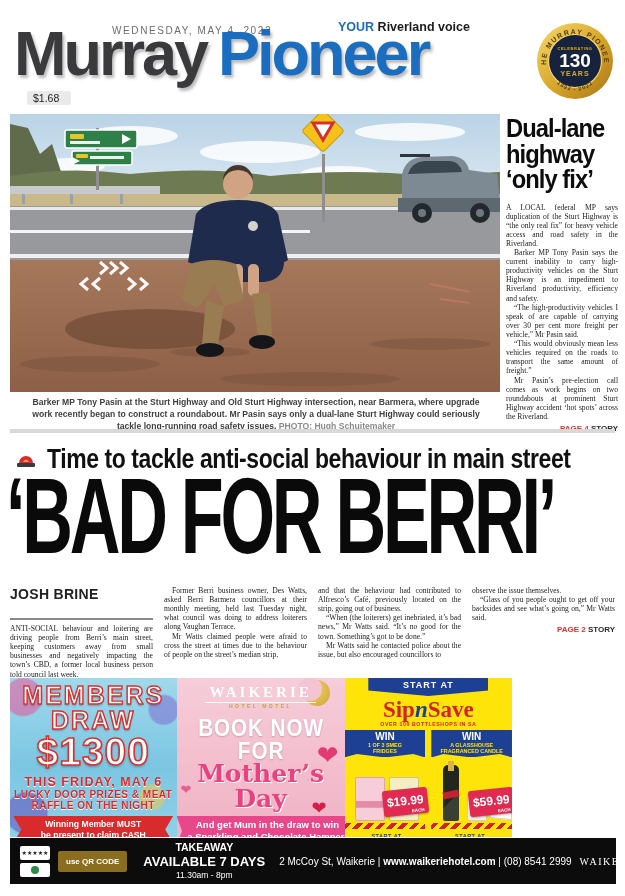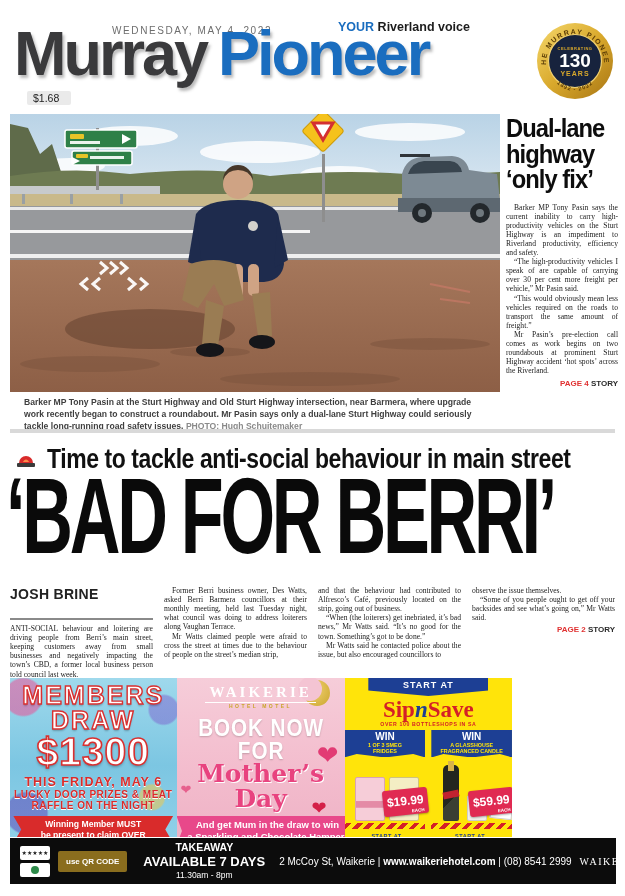--- a/index.html
+++ b/index.html
@@ -15,21 +15,21 @@
   .logo { position:absolute; left:14px; top:22px; white-space:nowrap; font-weight:bold;
           font-size:63px; letter-spacing:-3px; line-height:1;
           text-shadow:2px 3px 3px rgba(60,60,60,.35); }
   .logo .murray { color:#3a3a3c; }
   .logo .pioneer { color:#1a6dbf; margin-left:12px; }
   .price { position:absolute; left:27px; top:91px; background:#eaeaea; color:#222;
            font-size:10.5px; padding:1px 12px 1px 6px; border-radius:2px; }
   .badge { position:absolute; left:536px; top:22px; width:78px; height:78px; }
   
   .photo { position:absolute; left:10px; top:114px; width:490px; height:278px; background:#bdd6e8; }
-  .caption { position:absolute; left:24px; top:396px; width:464px; 
+  .caption { position:absolute; left:24px; top:396px; width:464px; text-align:center;
              font-size:8.6px; font-weight:bold; color:#3f3f3f; line-height:1.4; }
   .caption .credit { color:#8a8a8a; }
   
   .hw { position:absolute; left:506px; top:116px; width:112px; }
   .hw h2 { font-size:25px; line-height:1.02; letter-spacing:-1px; color:#0d0d0d;
            transform:scaleX(.95); transform-origin:0 0; white-space:nowrap; margin-bottom:10px; }
   .serif p { font-family:"Liberation Serif", serif; font-size:7.6px; line-height:1.2;
              text-align:justify; color:#1a1a1a; text-indent:8px; }
   .serif p.ni { text-indent:0; }
   .pageref { font-size:8px; font-weight:bold; color:#2b2b2b; text-align:right; margin-top:3px;
@@ -273,20 +273,21 @@
       <ellipse cx="200" cy="236" rx="14" ry="7" fill="#15161a"></ellipse>
       <ellipse cx="252" cy="228" rx="13" ry="7" fill="#15161a"></ellipse>
     </g>
     <path d="M420 170 l40 8 M430 185 l30 4" stroke="#cf7b6a" stroke-width="2" opacity=".6"></path>
   </svg>
 
   <div class="caption"><span>Barker MP Tony Pasin at the Sturt Highway and Old Sturt Highway intersection, near Barmera, where upgrade work recently began to construct a roundabout. Mr Pasin says only a dual-lane Sturt Highway could seriously tackle long-running road safety issues. </span><span class="credit">PHOTO: Hugh Schuitemaker</span></div>
 
   <div class="hw serif">
     <h2 style="white-space:normal">Dual-lane highway ‘only fix’</h2>
+    <p class="ni">A LOCAL federal MP says duplication of the Sturt Highway is “the only real fix” for heavy vehicle access and road safety in the Riverland.</p>
     <p>Barker MP Tony Pasin says the current inability to carry high-productivity vehicles on the Sturt Highway is an impediment to Riverland productivity, efficiency and safety.</p>
     <p>“The high-productivity vehicles I speak of are capable of carrying over 30 per cent more freight per vehicle,” Mr Pasin said.</p>
     <p>“This would obviously mean less vehicles required on the roads to transport the same amount of freight.”</p>
     <p>Mr Pasin’s pre-election call comes as work begins on two roundabouts at prominent Sturt Highway accident ‘hot spots’ across the Riverland.</p>
     <div class="pageref"><span class="red">PAGE 4</span><span> STORY</span></div>
   </div>
 
   <div class="rule"></div>
 
   <div class="kicker">
@@ -308,39 +309,39 @@
       <p>Former Berri business owner, Des Watts, asked Berri Barmera councillors at their monthly meeting, held last Tuesday night, what council was doing to address loiterers along Vaughan Terrace.</p>
       <p>Mr Watts claimed people were afraid to cross the street at times due to the behaviour of people on the street’s median strip,</p>
     </div>
     <div class="col">
       <p class="ni">and that the behaviour had contributed to Alfresco’s Café, previously located on the strip, going out of business.</p>
       <p>“When (the loiterers) get inebriated, it’s bad news,” Mr Watts said. “It’s no good for the town. Something’s got to be done.”</p>
       <p>Mr Watts said he contacted police about the issue, but also encouraged councillors to</p>
     </div>
     <div class="col">
       <p class="ni">observe the issue themselves.</p>
-      <p>“Some of you people ought to get off your backsides and see what’s going on,” Mr Watts said.</p>
+      <p>“Glass of you people ought to get off your backsides and see what’s going on,” Mr Watts said.</p>
       <div class="pageref"><span class="red">PAGE 2</span><span> STORY</span></div>
     </div>
   </div>
 
   <div class="ads">
 
     <div class="ad-members">
       <div class="m-title">MEMBERS</div>
       <div class="m-title">DRAW</div>
       <div class="m-amount">$1300</div>
       <div class="m-when">THIS FRIDAY, MAY 6</div>
       <div class="m-prizes">
         <div>LUCKY DOOR PRIZES &amp; MEAT</div>
         <div>RAFFLE ON THE NIGHT</div>
       </div>
       <div class="m-ribbon">
         <div>Winning Member MUST</div>
-        <div>be present to claim OVER</div>
+        <div>be present to claim CASH</div>
       </div>
 
     </div>
 
     <div class="ad-mothers">
       <span class="heart" style="right:6px; top:62px; font-size:26px;">❤</span>
       <span class="heart" style="right:18px; bottom:18px; font-size:18px; color:#d42048;">❤</span>
       <span class="heart" style="left:4px; bottom:40px; font-size:13px; opacity:.7;">❤</span>
       <div class="wk-logo">
         <div class="wk-cres"></div>

